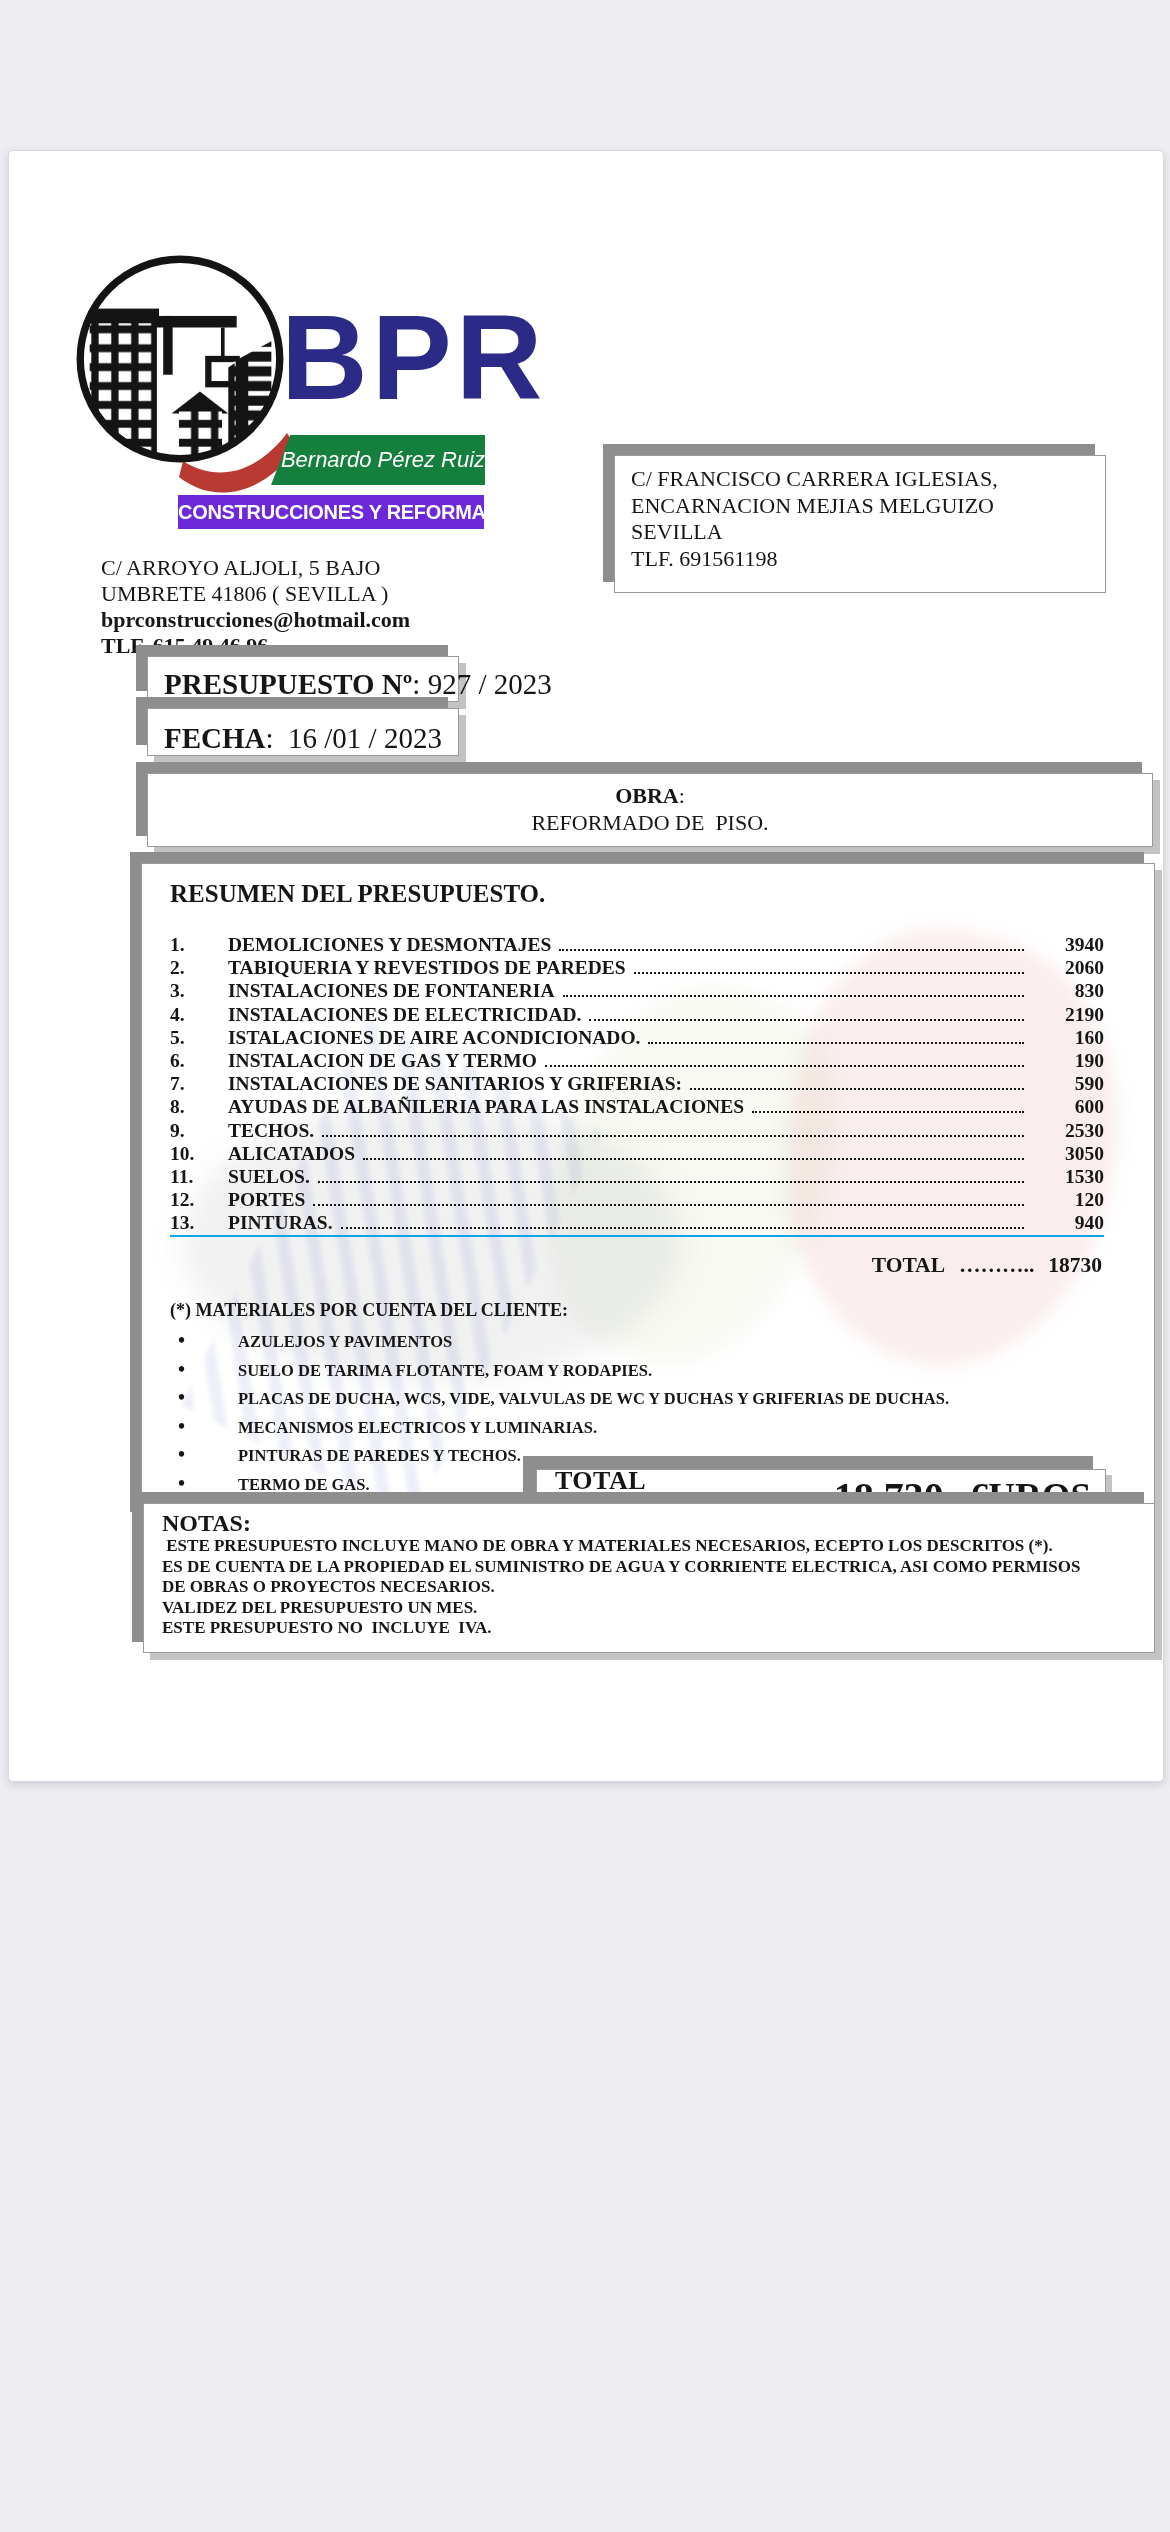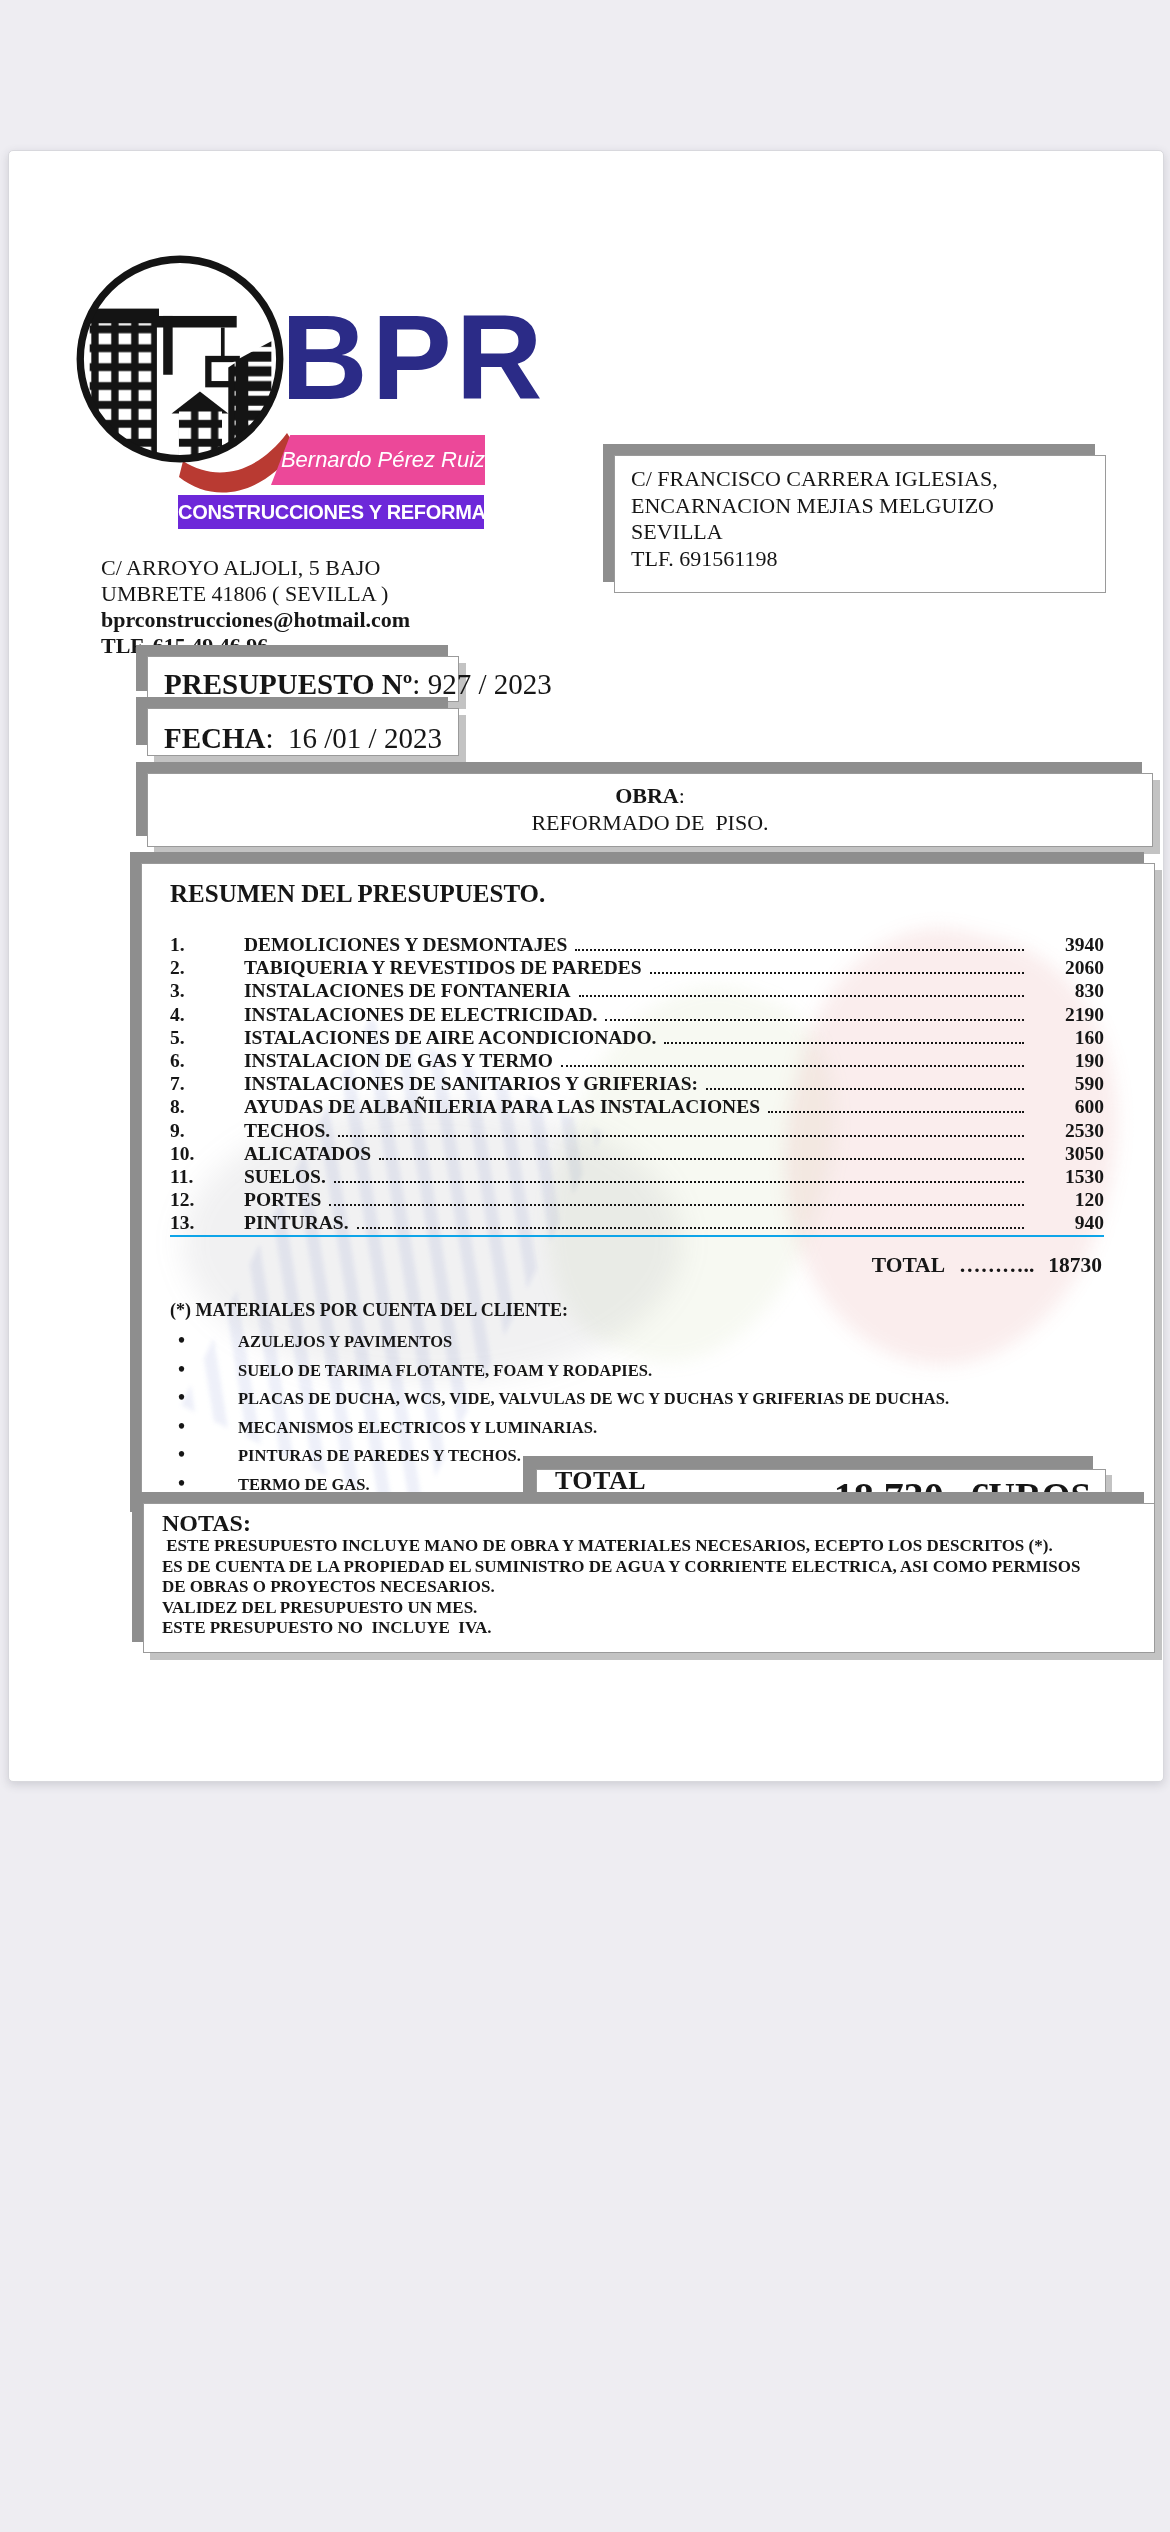--- a/index.html
+++ b/index.html
@@ -21,21 +21,21 @@
   
   .logo-circle{position:absolute;left:66px;top:103px;width:210px;height:210px;z-index:3;}
   .bpr-text{
     position:absolute;left:272px;top:146px;z-index:2;
     font-family:"Liberation Sans",sans-serif;font-weight:bold;
     font-size:120px;line-height:1;letter-spacing:4px;color:#2b2b87;
   }
   .swoosh{position:absolute;left:166px;top:278px;z-index:1;}
   .black-poly{
     position:absolute;left:262px;top:284px;width:214px;height:50px;z-index:2;
-    background:#ec4899;
+    background:#15803d;
     clip-path:polygon(9% 0,100% 0,100% 100%,0 100%);
     display:flex;align-items:center;justify-content:center;
   }
   .bernardo{
     font-family:"Liberation Sans",sans-serif;font-style:italic;
     color:#ffffff;font-size:22px;padding-left:10px;white-space:nowrap;
   }
   .tagline-bar{
     position:absolute;left:169px;top:344px;width:306px;height:34px;z-index:2;
     background:#6d28d9;display:flex;align-items:center;
@@ -67,21 +67,21 @@
   
   .resumen-box{
     left:132px;top:712px;width:1014px;height:660px;
     padding:16px 50px 0 28px;box-sizing:border-box;overflow:hidden;
   }
   .resumen-title{font-size:25px;font-weight:bold;position:relative;z-index:1;}
   .r-list{margin-top:26px;position:relative;z-index:1;}
   .r-row{display:flex;align-items:baseline;height:23.2px;font-size:19.5px;font-weight:bold;}
   .r-row.last{border-bottom:2px solid #0ea5e9;}
   .r-num{width:58px;flex:none;}
-  .r-label{white-space:nowrap;flex:none;margin-left:16px;}
+  .r-label{white-space:nowrap;flex:none;}
   .r-leader{flex:1;border-bottom:2.6px dotted #151515;margin:0 8px 5px 8px;min-width:18px;}
   .r-value{width:72px;flex:none;text-align:right;}
   .r-total{
     margin-top:16px;text-align:right;font-size:21.5px;font-weight:bold;
     position:relative;z-index:1;padding-right:2px;
   }
   .r-total .dots{margin:0 14px 0 14px;}
   .materials-title{margin-top:22px;font-size:18px;font-weight:bold;position:relative;z-index:1;}
   .m-list{margin-top:8px;position:relative;z-index:1;}
   .m-row{display:flex;height:28.5px;align-items:baseline;font-size:16.5px;font-weight:bold;}

